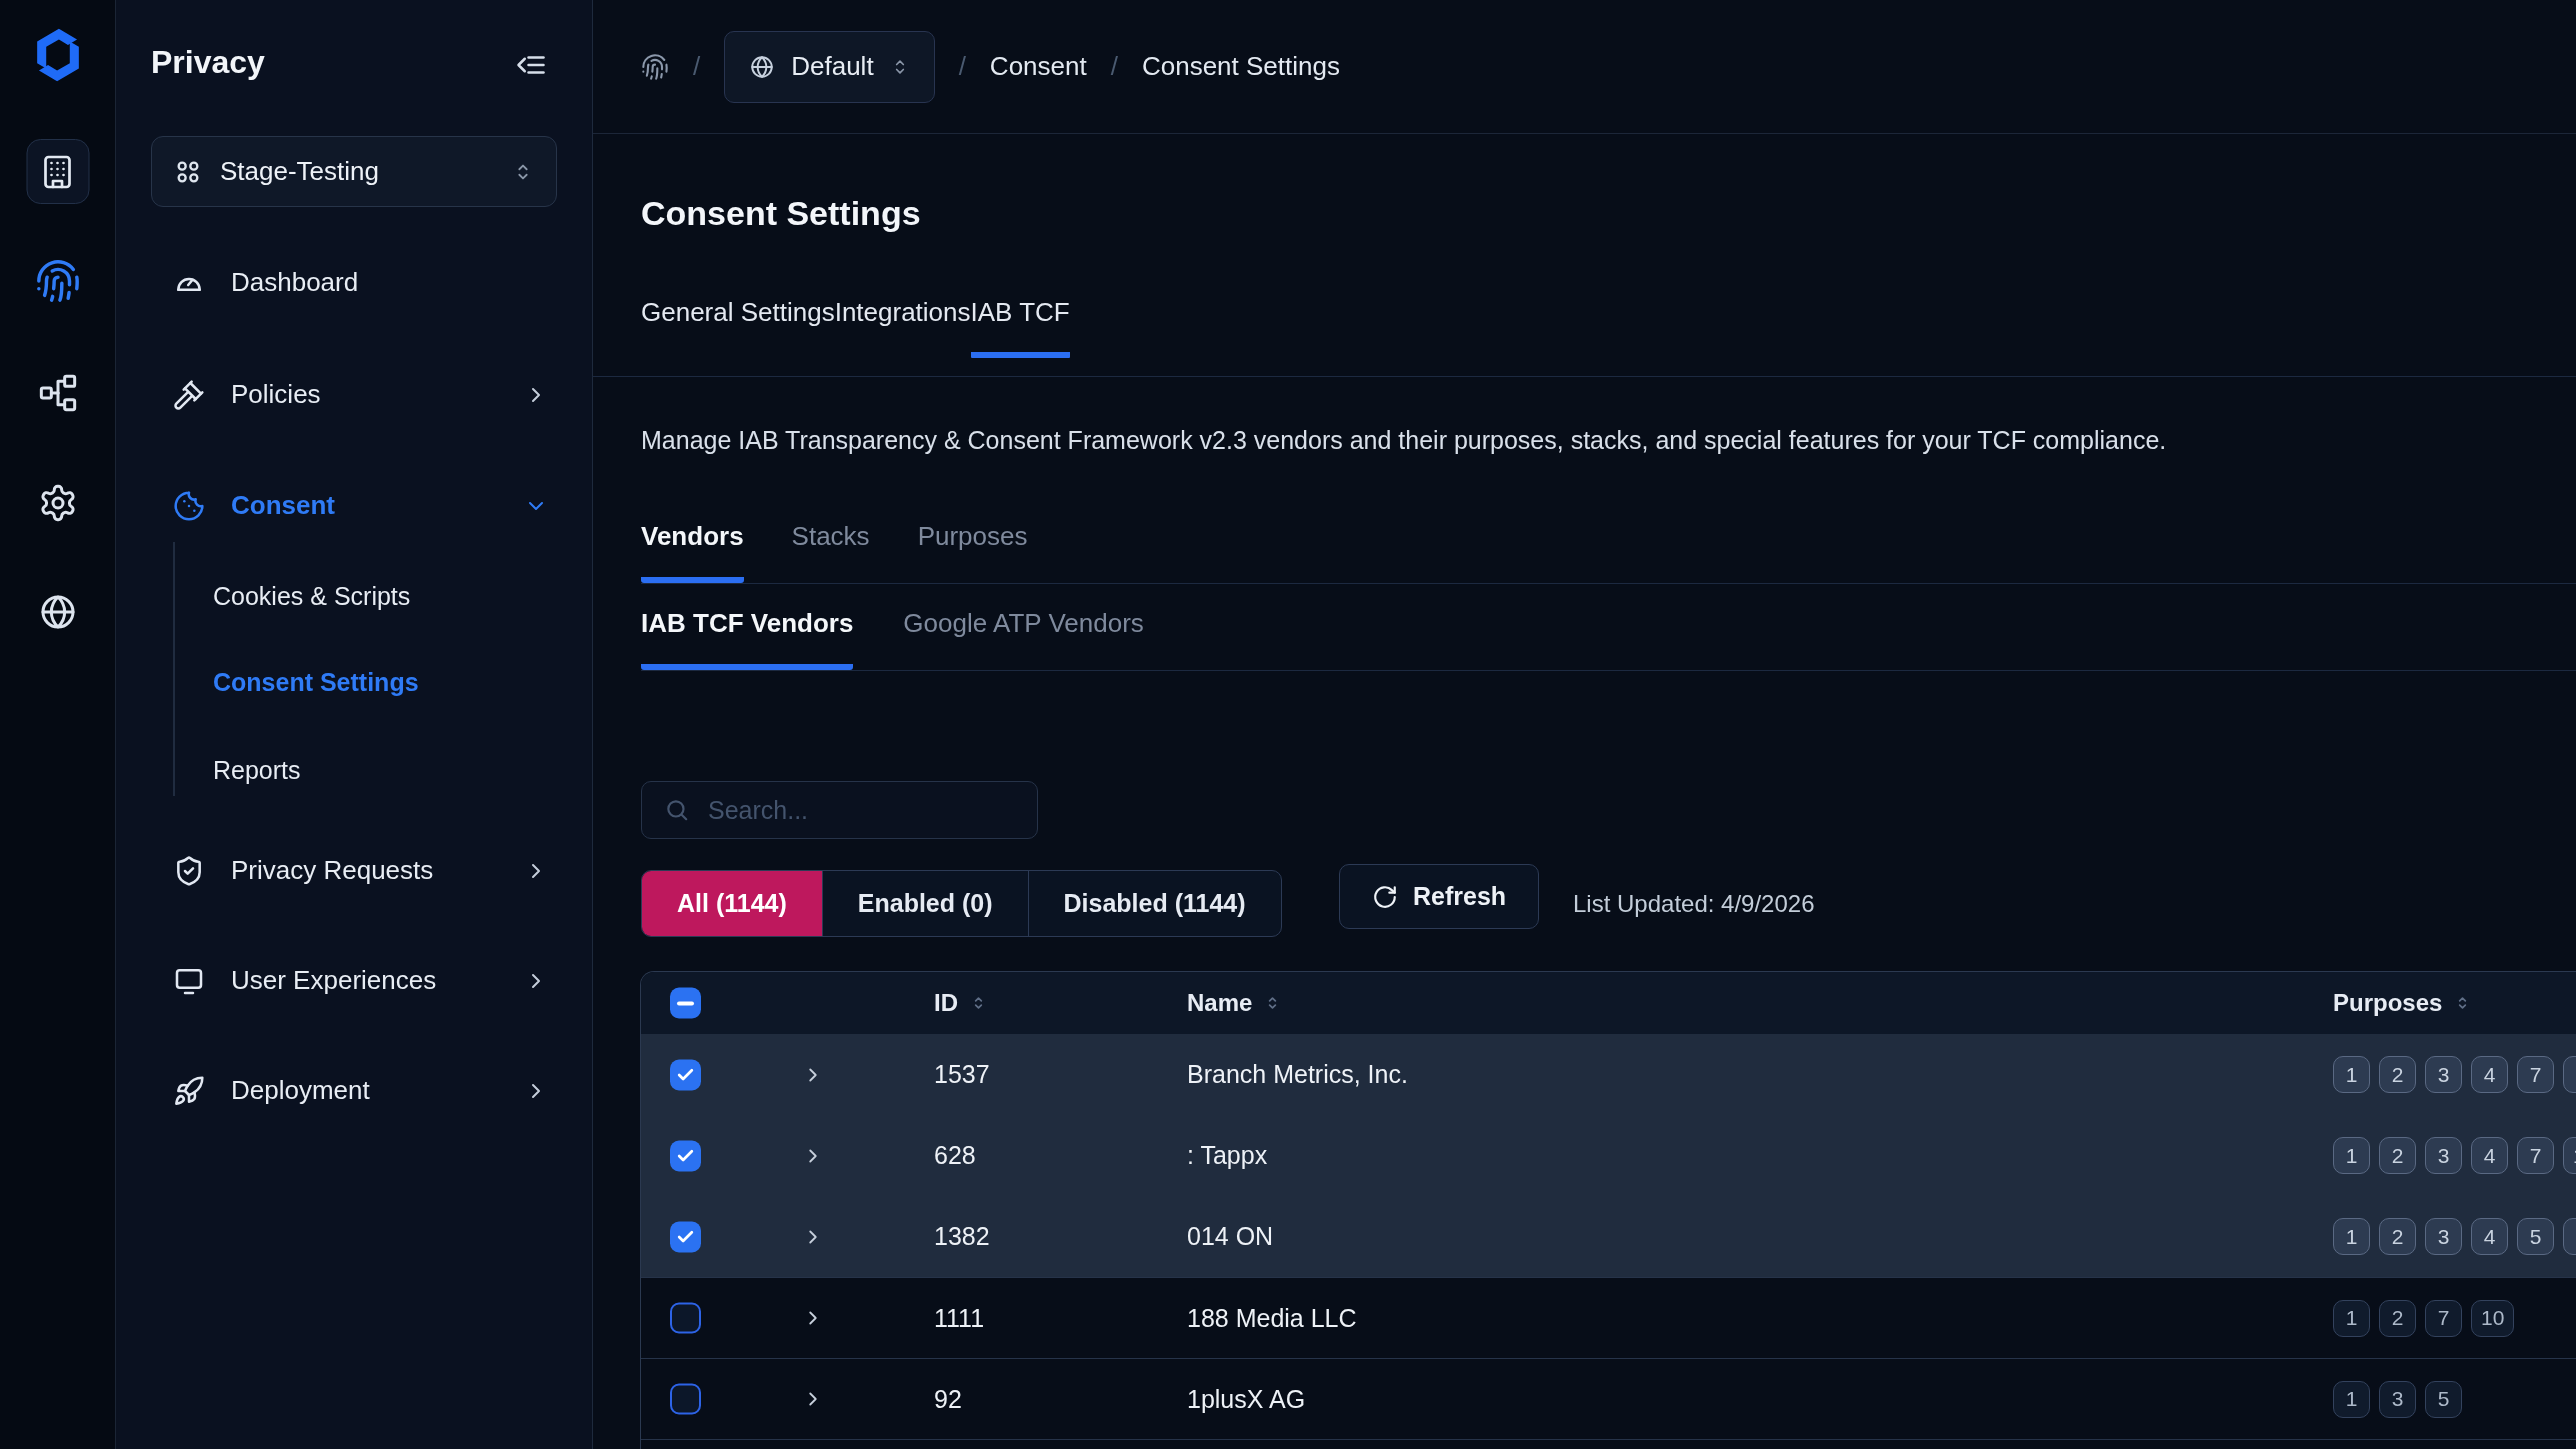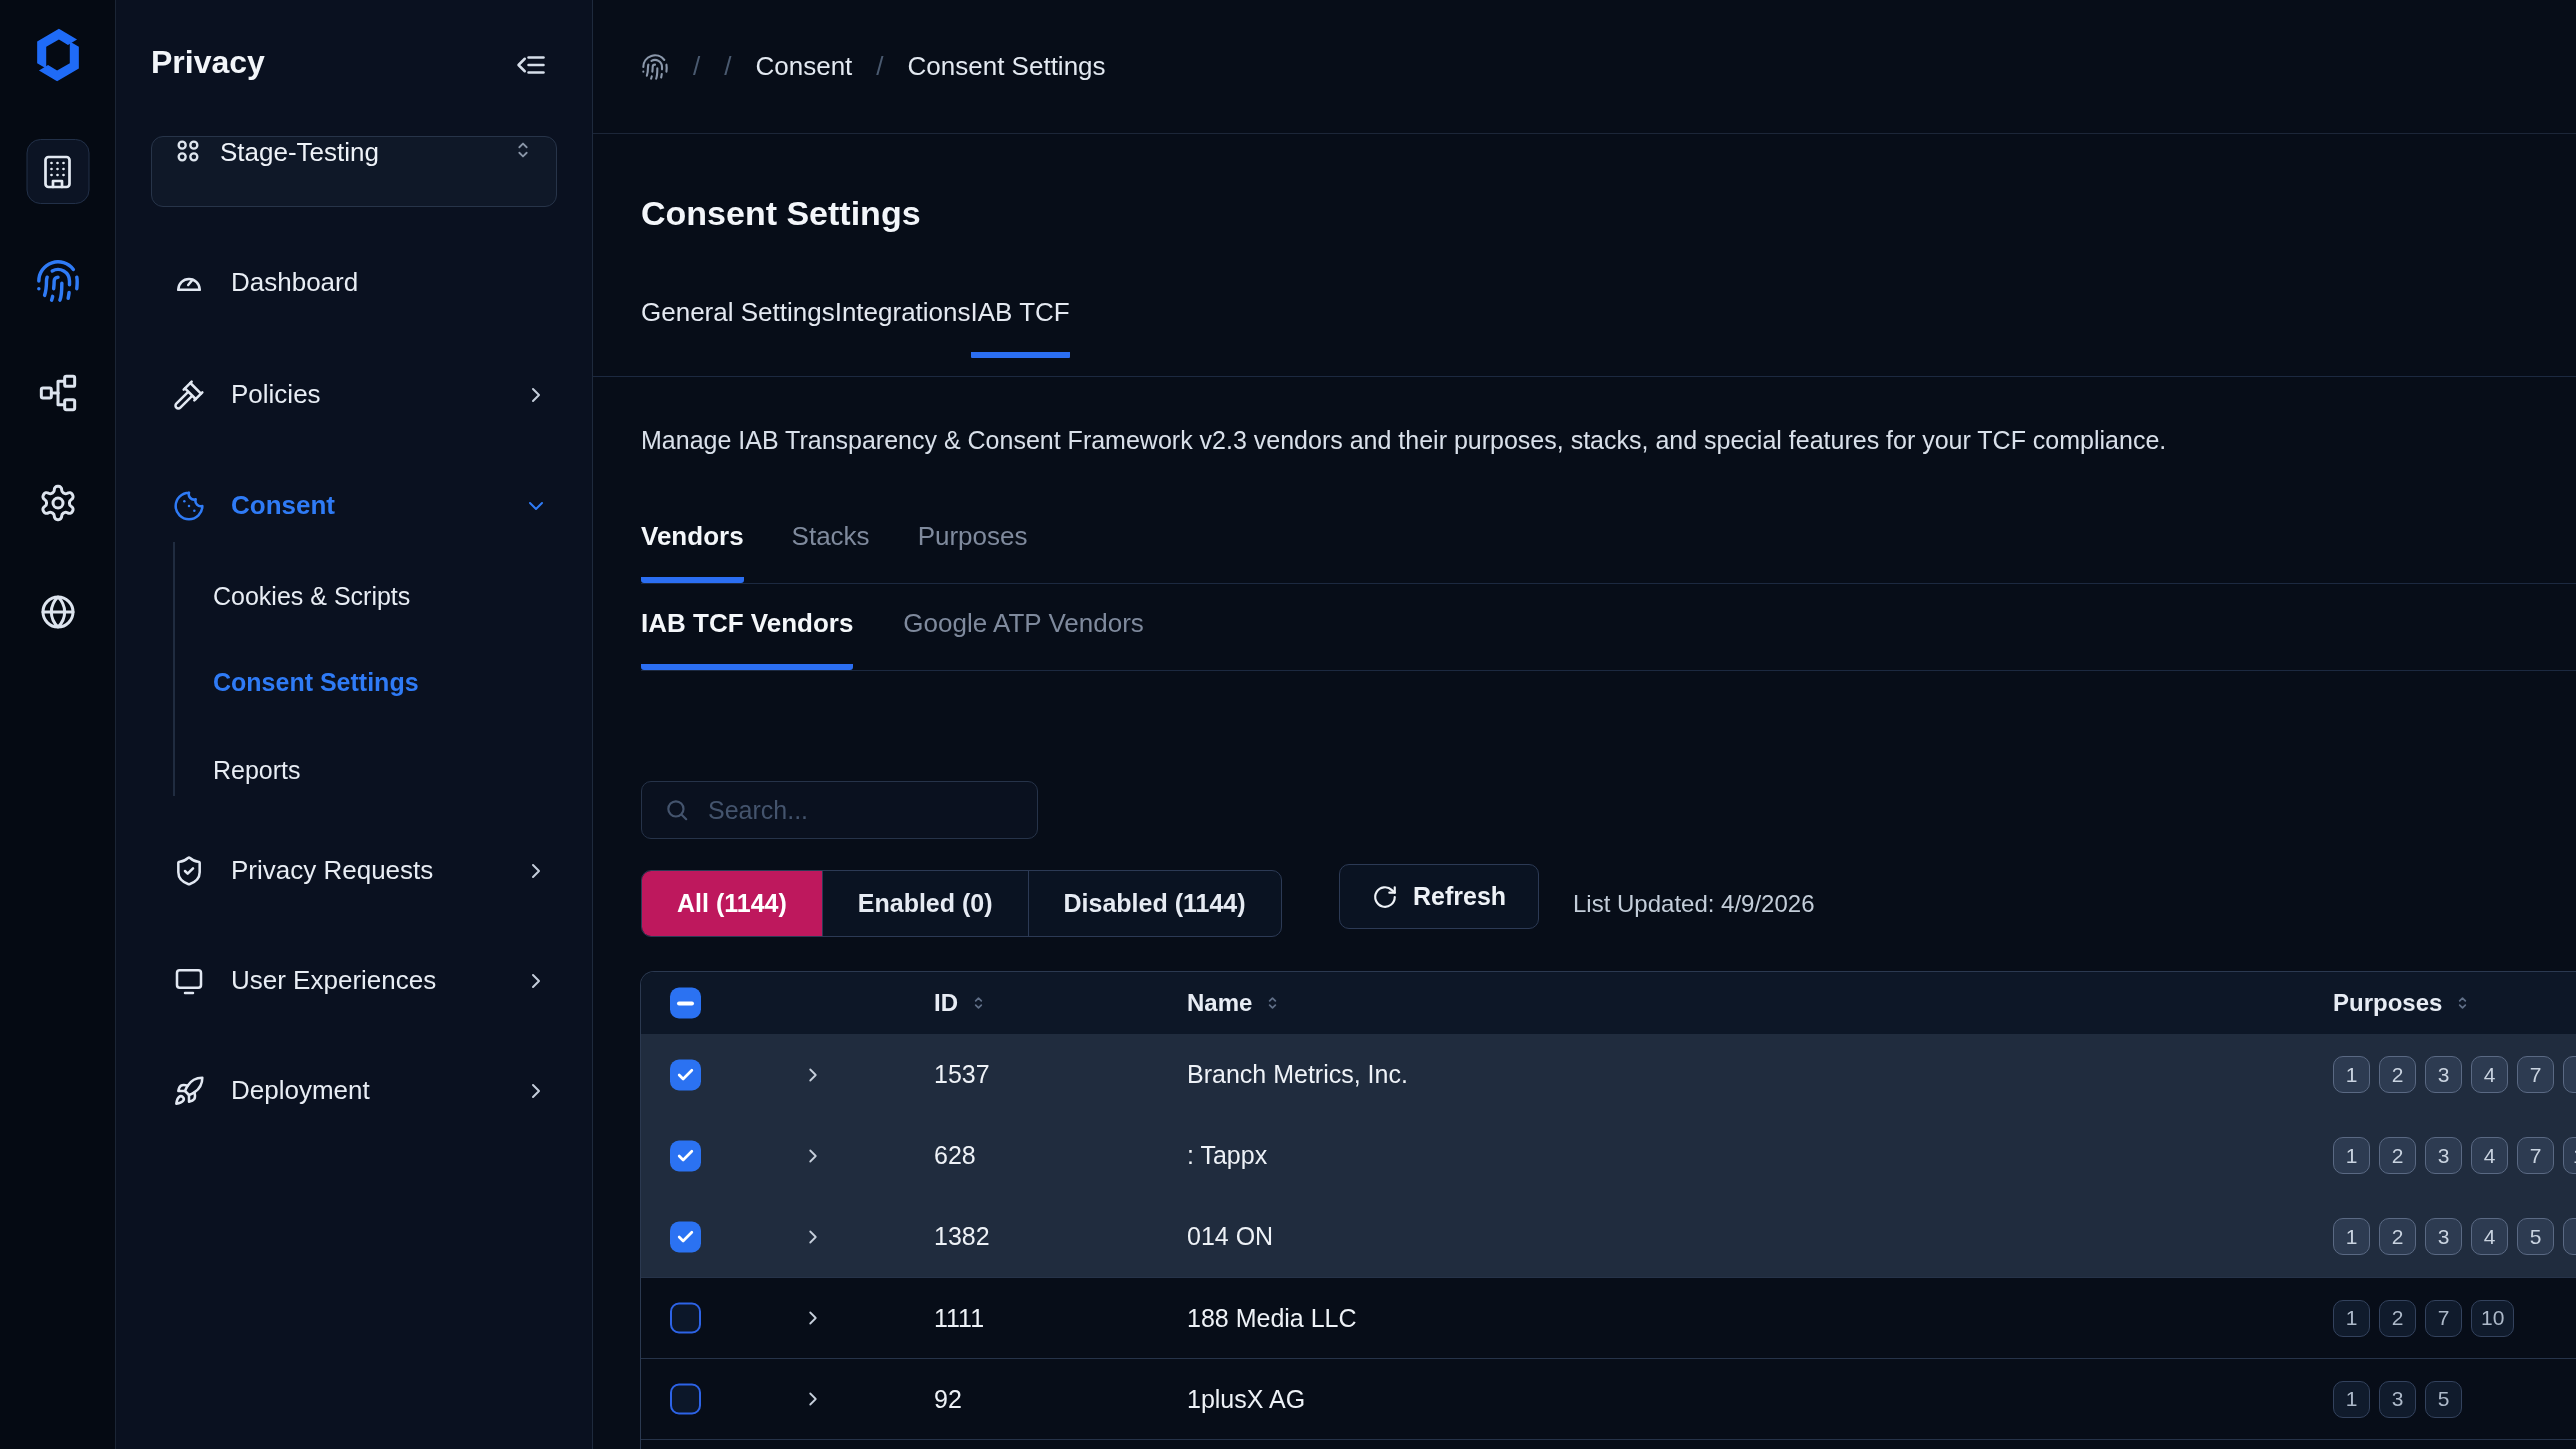--- a/index.html
+++ b/index.html
@@ -17,21 +17,21 @@
   .ric-fp{top:258px;color:#2f7bf6;}
   .ric-net{top:373px;}
   .ric-gear{top:483px;}
   .ric-globe{top:592px;}
 
   
   .sidebar{position:absolute;left:116px;top:0;bottom:0;width:476px;background:#0a1120;border-right:1px solid #1e2a3d;}
   .sb-title{position:absolute;left:35px;top:44px;font-size:32px;font-weight:600;color:#f2f5f9;}
   .sb-collapse{position:absolute;right:46px;top:50px;color:#d6dee9;}
   .workspace{position:absolute;left:35px;top:136px;width:406px;height:71px;border:1px solid #273449;border-radius:12px;
-             background:#0f1828;display:flex;gap:18px;padding:0 22px;box-sizing:border-box;}
+             background:#0f1828;display:flex;align-items:center;gap:18px;padding:0 22px;box-sizing:border-box;}
   .workspace .ws-label{flex:1;font-size:26px;color:#eef2f8;}
   .ws-grid{color:#dfe6ef;}
   .updown{color:#8a96a8;}
   .nav-item{position:absolute;left:0;width:476px;height:67px;display:flex;align-items:center;
             padding:0 44px 0 57px;box-sizing:border-box;gap:26px;font-size:26px;color:#e8edf4;cursor:pointer;}
   .nav-item .nv-ic{color:#e2e8f2;flex:0 0 auto;}
   .nav-item .nv-label{flex:1;}
   .nav-item .nv-chev{color:#c4cdda;}
   .nav-item.active-parent{color:#2f7bf6;font-weight:600;}
   .nav-item.active-parent .nv-ic,.nav-item.active-parent .nv-chev{color:#2f7bf6;}
@@ -292,20 +292,32 @@
           <path d="M14 13.12c0 2.38 0 6.38-1 8.88"></path>
         <path d="M17.29 21.02c.12-.6.43-2.3.5-3.02"></path>
           <path d="M2 12a10 10 0 0 1 18-6"></path>
           <path d="M2 16h.01"></path>
         <path d="M21.8 16c.2-2 .131-5.354 0-6"></path>
           <path d="M5 19.5C5.5 18 6 15 6 12a6 6 0 0 1 .34-2"></path>
         <path d="M8.65 22c.21-.66.45-1.32.57-2"></path>
           <path d="M9 6.8a6 6 0 0 1 9 5.2v2"></path>
       </svg>
       <span class="crumb-sep">/</span>
+      <div class="default-btn">
+        <svg class="globe-sm" width="26" height="26" viewBox="0 0 24 24" fill="none" stroke="currentColor" stroke-width="1.8" stroke-linecap="round" stroke-linejoin="round">
+          <circle cx="12" cy="12" r="9"></circle>
+            <path d="M3 12h18"></path>
+          <path d="M12 3c2.5 2.4 4 5.5 4 9s-1.5 6.6-4 9c-2.5-2.4-4-5.5-4-9s1.5-6.6 4-9z"></path>
+        </svg>
+        <span>Default</span>
+        <svg class="updown" width="20" height="24" viewBox="0 0 24 24" fill="none" stroke="currentColor" stroke-width="2" stroke-linecap="round" stroke-linejoin="round">
+          <path d="m8 9 4-4 4 4"></path>
+            <path d="m8 15 4 4 4-4"></path>
+        </svg>
+      </div>
       <span class="crumb-sep">/</span>
       <span class="crumb">Consent</span>
       <span class="crumb-sep">/</span>
       <span class="crumb">Consent Settings</span>
     </div>
 
     <div class="page-title">Consent Settings</div>
 
     <div class="tabs">
       <div class="tab">General Settings</div>

